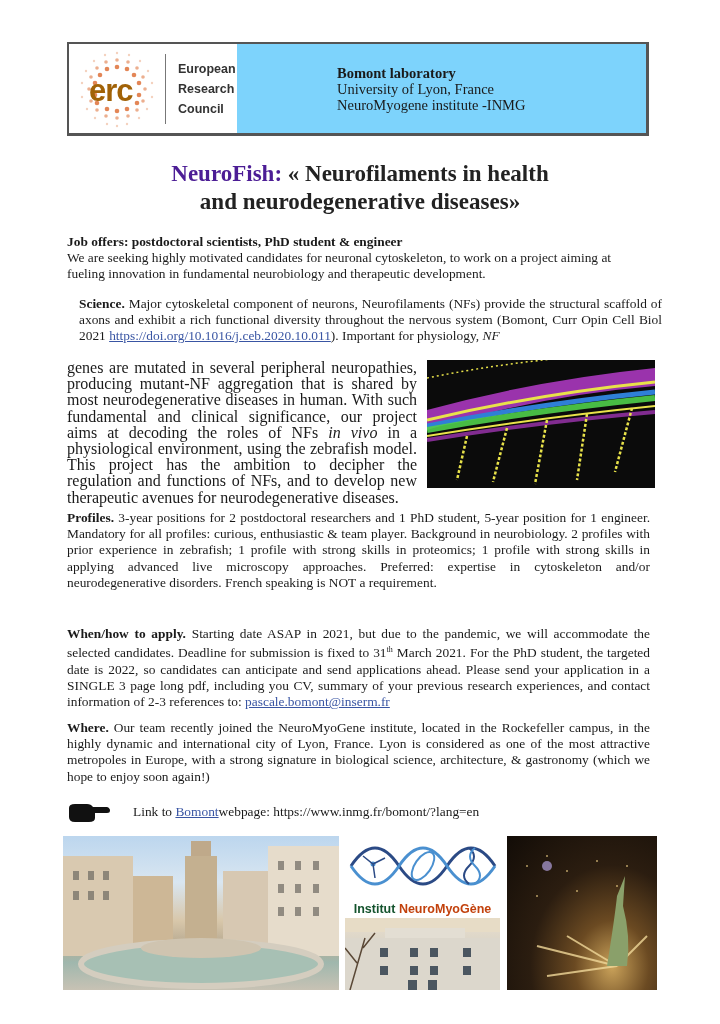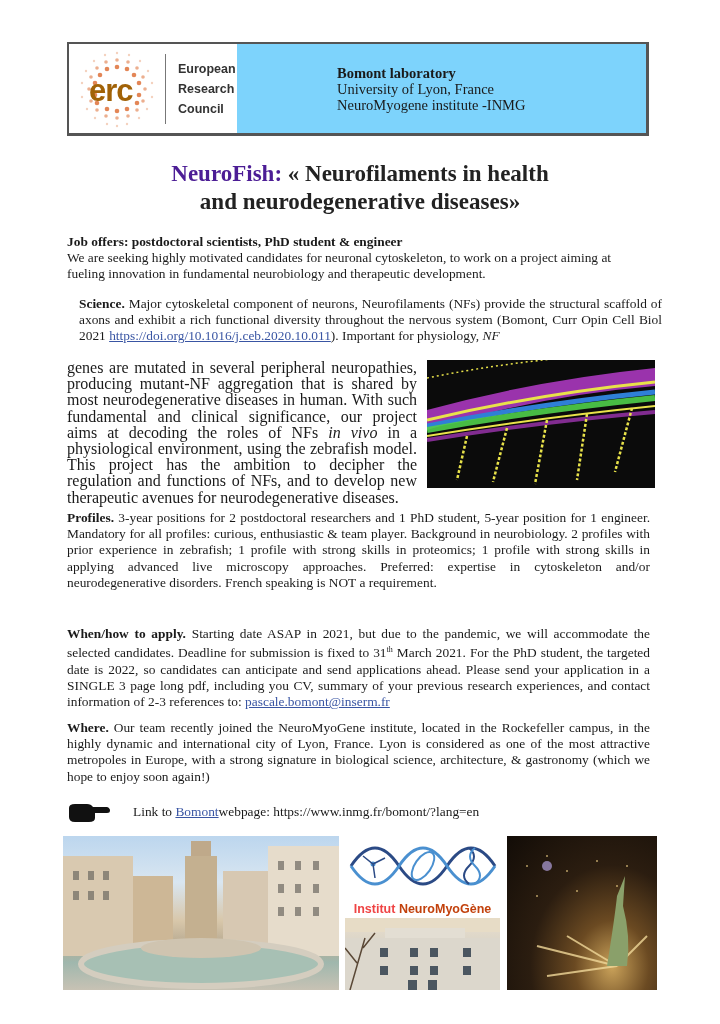--- a/index.html
+++ b/index.html
@@ -222,21 +222,21 @@
   <svg width="155" height="60" viewBox="0 0 155 60">
     <path d="M6 30 Q30 -6 54 30 Q78 66 102 30 Q126 -6 150 30" stroke="#2b4a85" stroke-width="3" fill="none"></path>
     <path d="M6 30 Q30 66 54 30 Q78 -6 102 30 Q126 66 150 30" stroke="#4a90d0" stroke-width="3" fill="none"></path>
     <circle cx="28" cy="28" r="2.5" fill="#4a90d0"></circle>
     <path d="M18 20 L28 28 L40 22 M28 28 L30 42" stroke="#2b4a85" stroke-width="1.5" fill="none"></path>
     <ellipse cx="78" cy="30" rx="8" ry="16" transform="rotate(35 78 30)" fill="none" stroke="#4a90d0" stroke-width="2"></ellipse>
     <path d="M124 12 Q134 20 124 30 Q114 40 124 48" stroke="#2b4a85" stroke-width="2" fill="none"></path>
     <path d="M130 12 Q120 20 130 30 Q140 40 130 48" stroke="#4a90d0" stroke-width="2" fill="none"></path>
   </svg>
   <div style="text-align:center;font-family:'Liberation Sans','DejaVu Sans',sans-serif;font-size:12.5px;font-weight:bold;margin-top:2px;">
-    <span style="color:#ef4444;">Institut</span>
+    <span style="color:#14532d;">Institut</span>
     <span style="color:#c2410c;">NeuroMyoGène</span>
   </div>
 </div>
 
 <div class="photo p-building">
   <svg width="155" height="72" viewBox="0 0 155 72">
     <rect x="0" y="0" width="155" height="14" fill="#e7dcc6"></rect>
     <rect x="40" y="10" width="80" height="62" fill="#e3ded3"></rect>
     <rect x="0" y="20" width="155" height="52" fill="#dcd7cc"></rect>
     <g fill="#4b5660">

